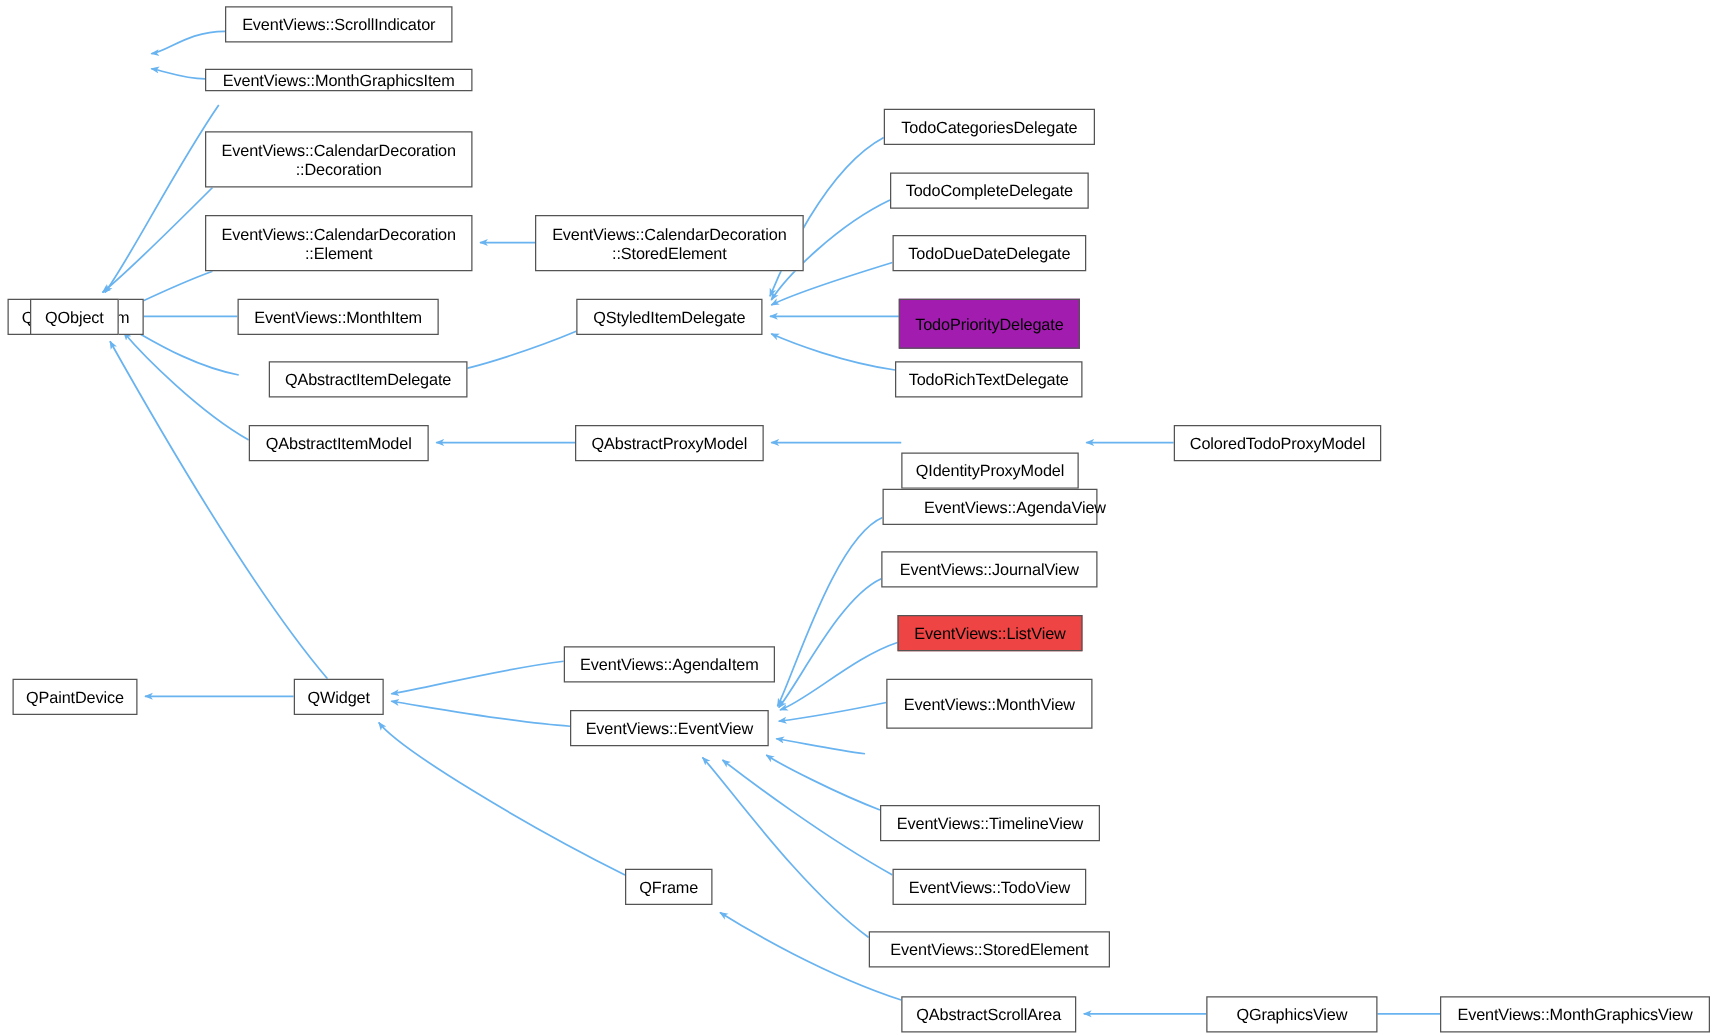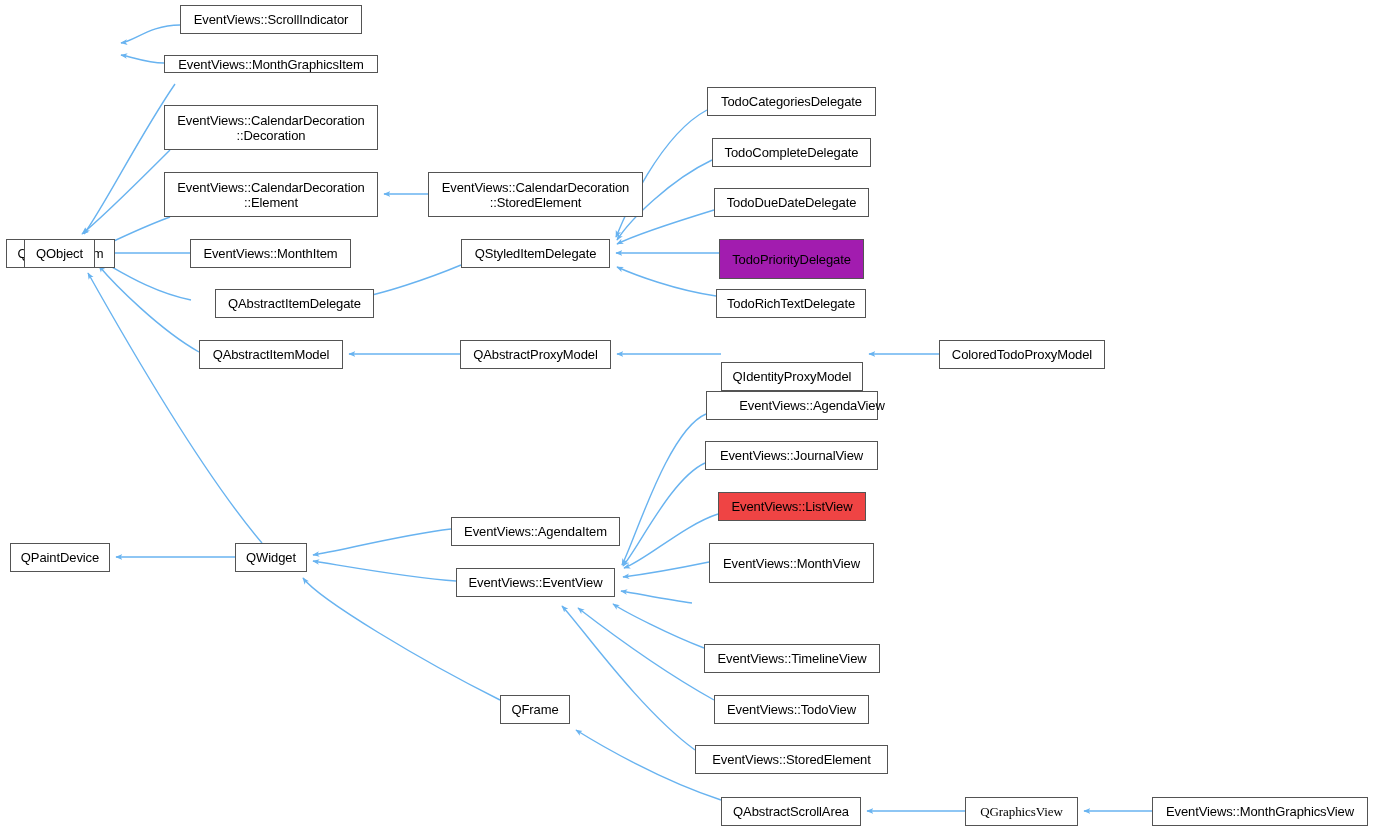--- a/index.html
+++ b/index.html
@@ -114,15 +114,15 @@
     <div class="node" style="left: 451px; top: 517px; width: 169px; height: 29px; border-color: rgb(84, 84, 84); background: rgb(255, 255, 255); color: rgb(0, 0, 0);">EventViews::AgendaItem</div>
     <div class="node" style="left: 709px; top: 543px; width: 165px; height: 40px; border-color: rgb(84, 84, 84); background: rgb(255, 255, 255); color: rgb(0, 0, 0);">EventViews::MonthView</div>
     <div class="node" style="left: 10px; top: 543px; width: 100px; height: 29px; border-color: rgb(84, 84, 84); background: rgb(255, 255, 255); color: rgb(0, 0, 0);">QPaintDevice</div>
     <div class="node" style="left: 235px; top: 543px; width: 72px; height: 29px; border-color: rgb(84, 84, 84); background: rgb(255, 255, 255); color: rgb(0, 0, 0);">QWidget</div>
     <div class="node" style="left: 456px; top: 568px; width: 159px; height: 29px; border-color: rgb(84, 84, 84); background: rgb(255, 255, 255); color: rgb(0, 0, 0);">EventViews::EventView</div>
     <div class="node" style="left: 704px; top: 644px; width: 176px; height: 29px; border-color: rgb(84, 84, 84); background: rgb(255, 255, 255); color: rgb(0, 0, 0);">EventViews::TimelineView</div>
     <div class="node" style="left: 500px; top: 695px; width: 70px; height: 29px; border-color: rgb(84, 84, 84); background: rgb(255, 255, 255); color: rgb(0, 0, 0);">QFrame</div>
     <div class="node" style="left: 714px; top: 695px; width: 155px; height: 29px; border-color: rgb(84, 84, 84); background: rgb(255, 255, 255); color: rgb(0, 0, 0);">EventViews::TodoView</div>
     <div class="node" style="left: 695px; top: 745px; width: 193px; height: 29px; border-color: rgb(84, 84, 84); background: rgb(255, 255, 255); color: rgb(0, 0, 0);">EventViews::StoredElement</div>
     <div class="node" style="left: 721px; top: 797px; width: 140px; height: 29px; border-color: rgb(84, 84, 84); background: rgb(255, 255, 255); color: rgb(0, 0, 0);">QAbstractScrollArea</div>
-    <div class="node" style="left: 965px; top: 797px; width: 113px; height: 29px; border-color: rgb(84, 84, 84); background: rgb(255, 255, 255); color: rgb(0, 0, 0); font-family: Liberation Serif, serif;">QGraphicsView</div>
+    <div class="node" style="left: 965px; top: 797px; width: 137px; height: 29px; border-color: rgb(84, 84, 84); background: rgb(255, 255, 255); color: rgb(0, 0, 0);">QGraphicsView</div>
     <div class="node" style="left: 1152px; top: 797px; width: 216px; height: 29px; border-color: rgb(84, 84, 84); background: rgb(255, 255, 255); color: rgb(0, 0, 0);">EventViews::MonthGraphicsView</div>
   </div>
 
 </body></html>

